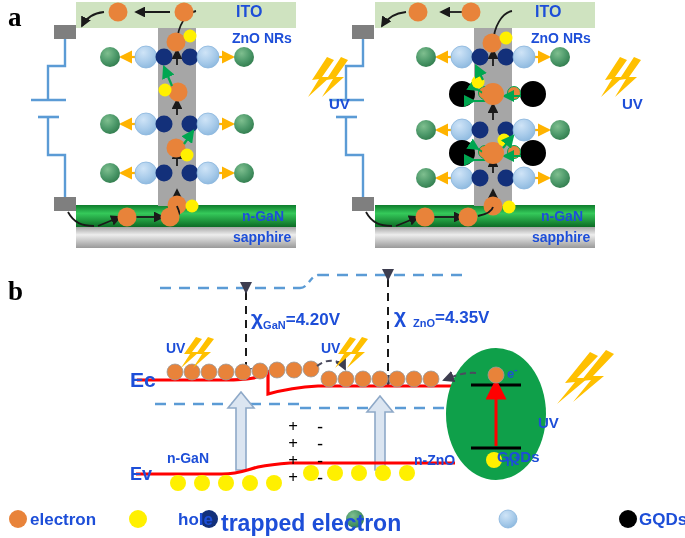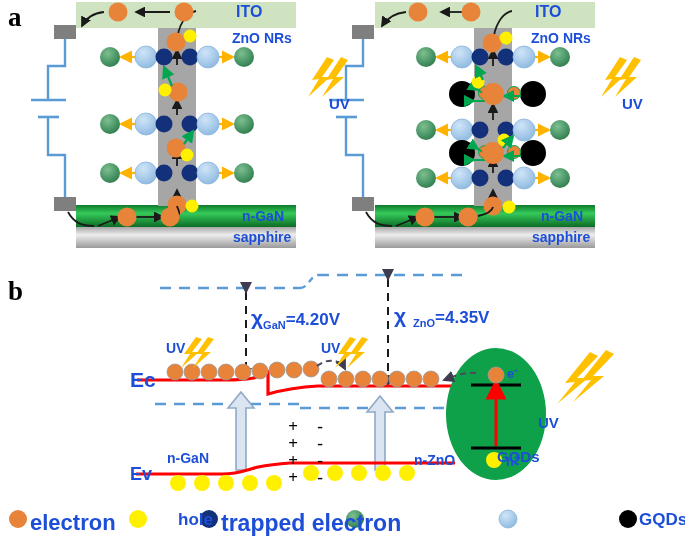--- a/index.html
+++ b/index.html
@@ -413,18 +413,18 @@
   <div>+</div>
 </div>
 <div style="position:absolute;left:312px;top:418px;width:16px;text-align:center;
             font-family:'Liberation Serif',serif;font-weight:bold;font-size:17px;line-height:17px;">
   <div>-</div>
   <div>-</div>
   <div>-</div>
   <div>-</div>
 </div>
 
-<div class="lbl" style="left:30px;top:510px;font-size:22px;">electron</div>
+<div class="lbl" style="left:30px;top:510px;font-size:17px;">electron</div>
 <div class="lbl" style="left:150px;top:510px;font-size:17px;margin-left:28px;">hole</div>
 <div class="lbl" style="left:221px;top:510px;font-size:23px;">trapped electron</div>
 <div class="lbl" style="left:639px;top:510px;font-size:17px;">GQDs</div>
 
 </div>
 
 </body></html>

